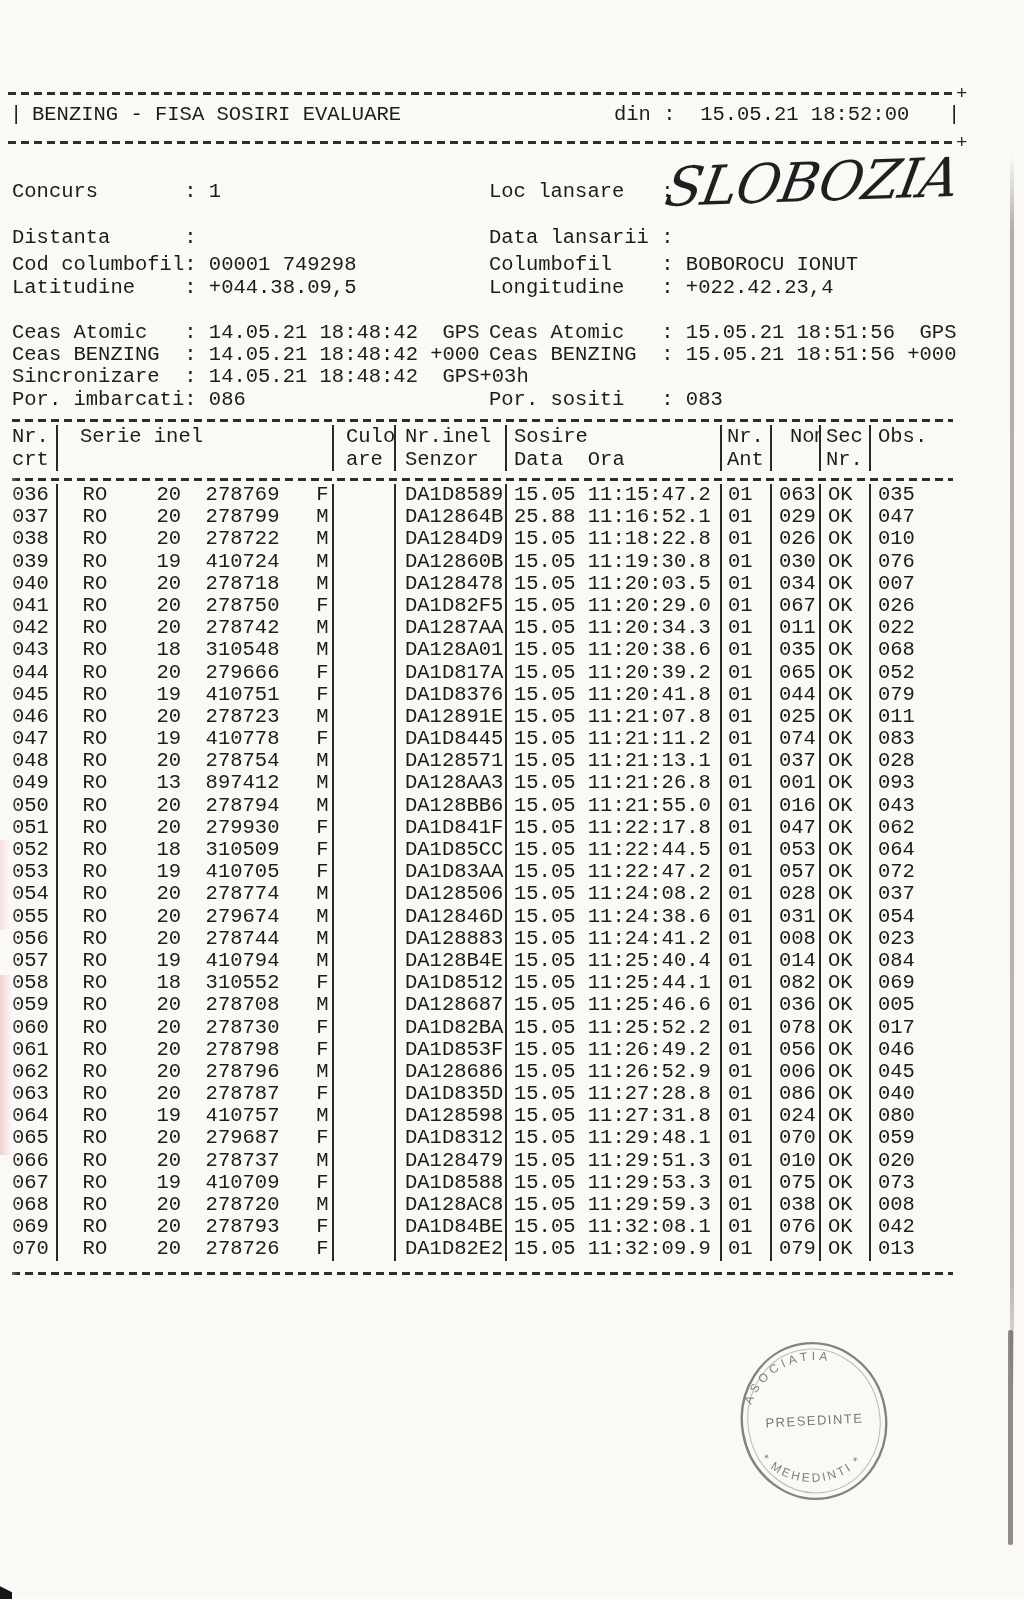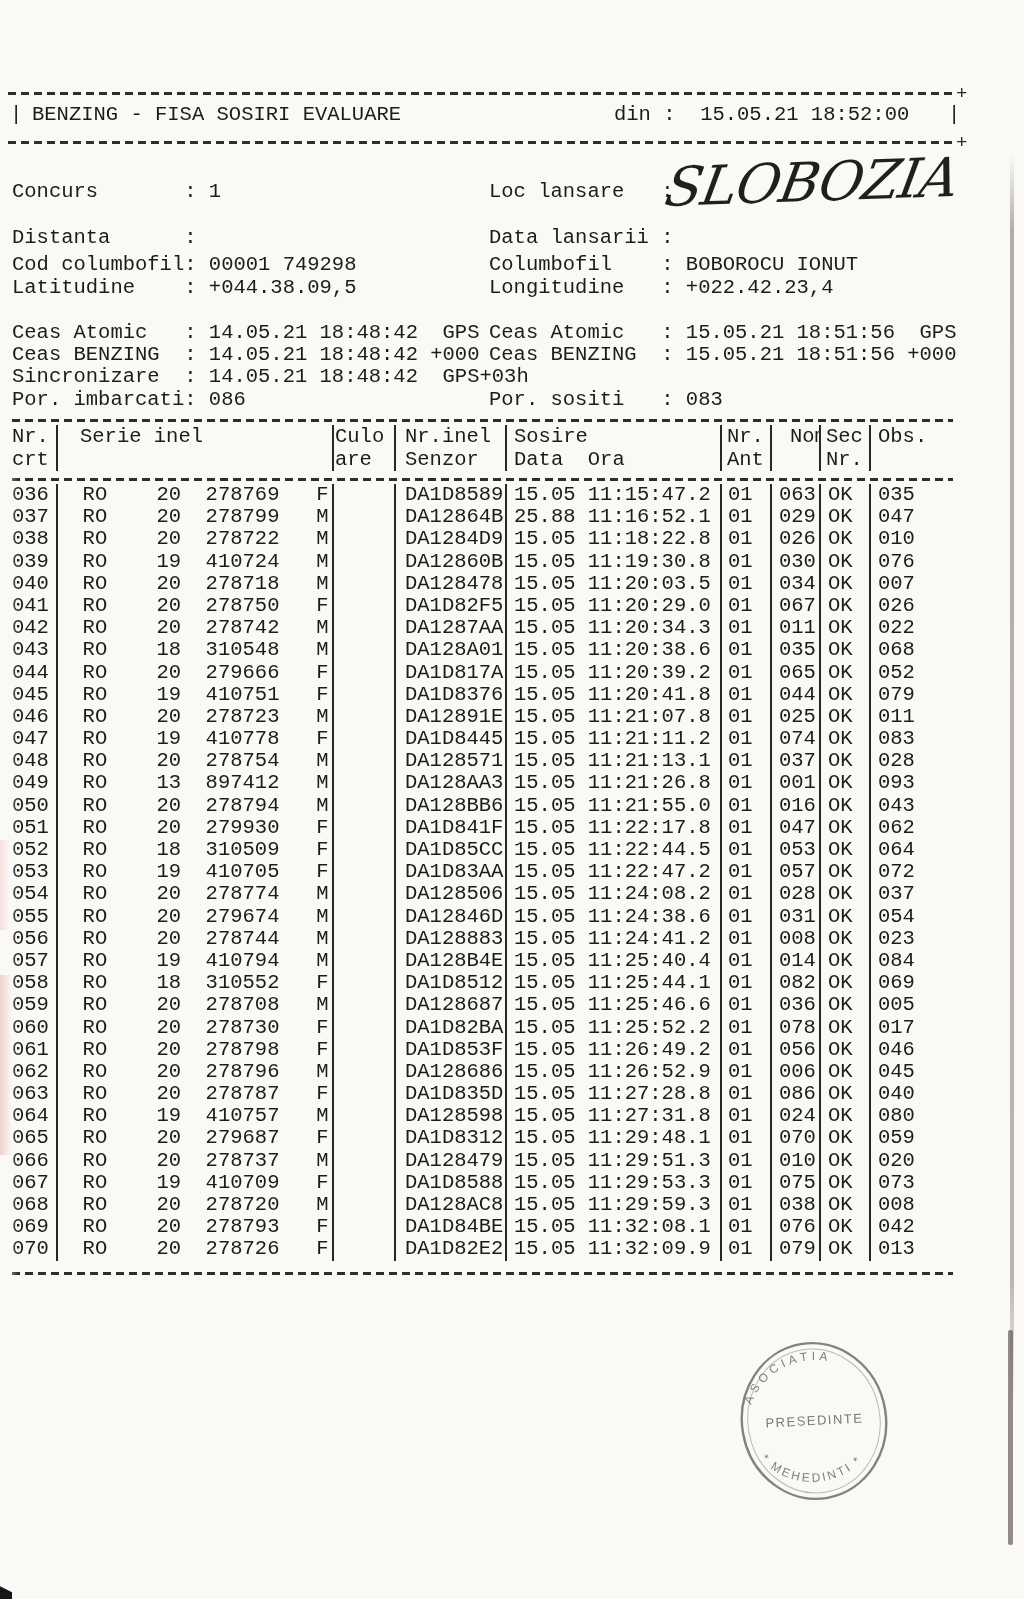--- a/index.html
+++ b/index.html
@@ -25,21 +25,21 @@
   .cs{width:276px;}
   .cc{width:62px;}
   .cz{width:111px;padding-left:9px;}
   .co{width:215px;padding-left:7px;}
   .ca{width:50px;padding-left:6px;}
   .cm{width:49px;padding-left:7px;}
   .ck{width:50px;padding-left:7px;}
   .cb{width:84px;padding-left:7px;}
   .bl{border-left:2px solid #282828;}
   .hs{padding-left:22px;}
-  .hc{padding-left:1px;}
+  .hc{padding-left:12px;}
   .hz{padding-left:9px;}
   .ho{padding-left:7px;}
   .ha{padding-left:5px;}
   .hm{padding-left:5px;}
   .hk{padding-left:5px;}
   .hb{padding-left:7px;}
   #hdrrows{position:absolute;left:0;top:6px;width:941px;}
   #rows{position:absolute;left:0;top:65px;width:941px;}
   #footer{position:absolute;left:12px;top:1284px;width:941px;text-align:center;letter-spacing:1px;}
   

